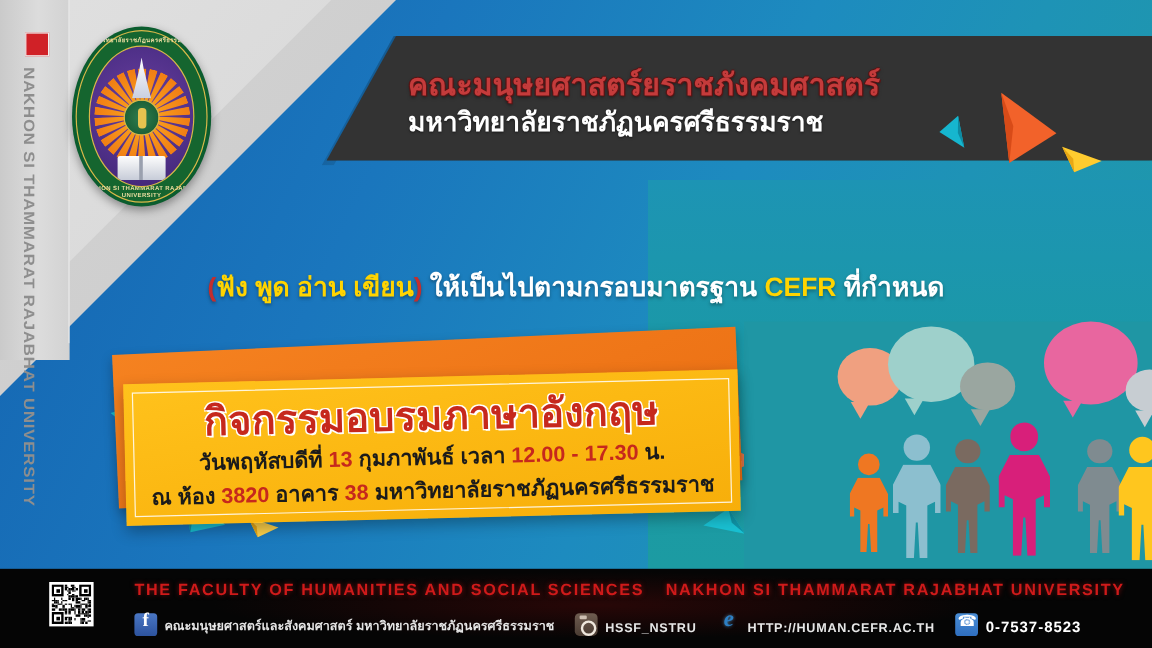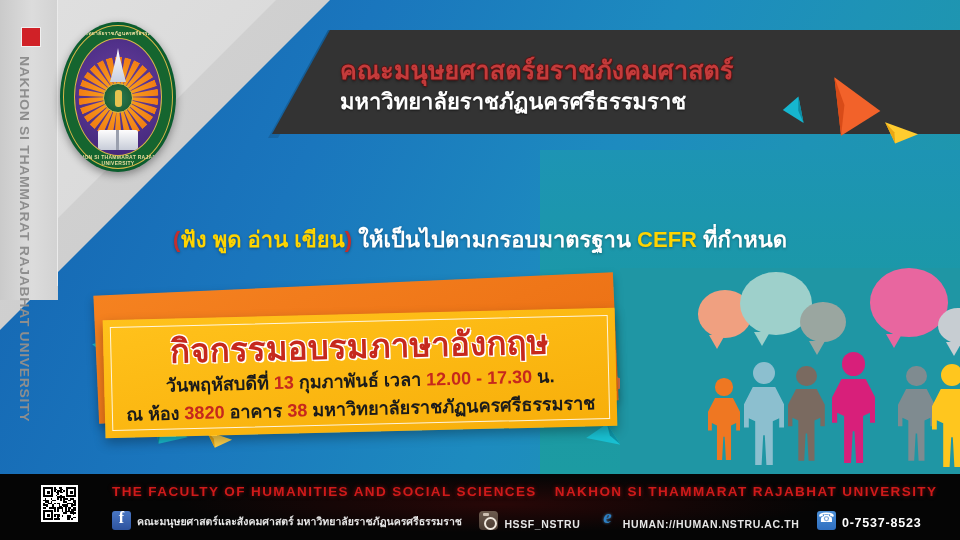--- a/index.html
+++ b/index.html
@@ -654,21 +654,21 @@
     <span class="fitem">
       <span class="ic ic-fb"></span>
       <span class="lbl thai">คณะมนุษยศาสตร์และสังคมศาสตร์ มหาวิทยาลัยราชภัฏนครศรีธรรมราช</span>
     </span>
     <span class="fitem">
       <span class="ic ic-ig"></span>
       <span class="lbl">HSSF_NSTRU</span>
     </span>
     <span class="fitem">
       <span class="ic ic-ie"></span>
-      <span class="lbl">HUMAN://HUMAN.NSTRU.AC.TH</span>
+      <span class="lbl">HTTP://HUMAN.CEFR.AC.TH</span>
     </span>
     <span class="fitem">
       <span class="ic ic-ph"></span>
       <span class="lbl phone">0-7537-8523</span>
     </span>
   </div>
 
 </div>
 
 </body></html>

